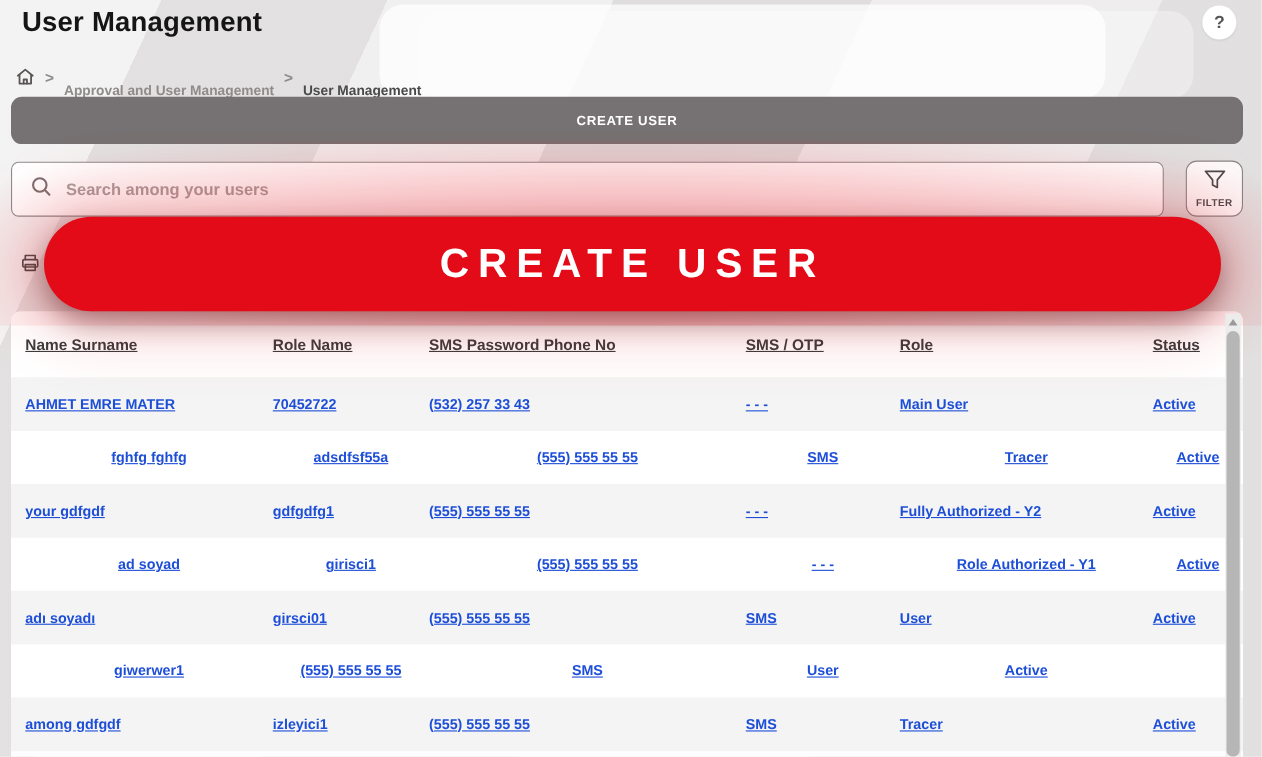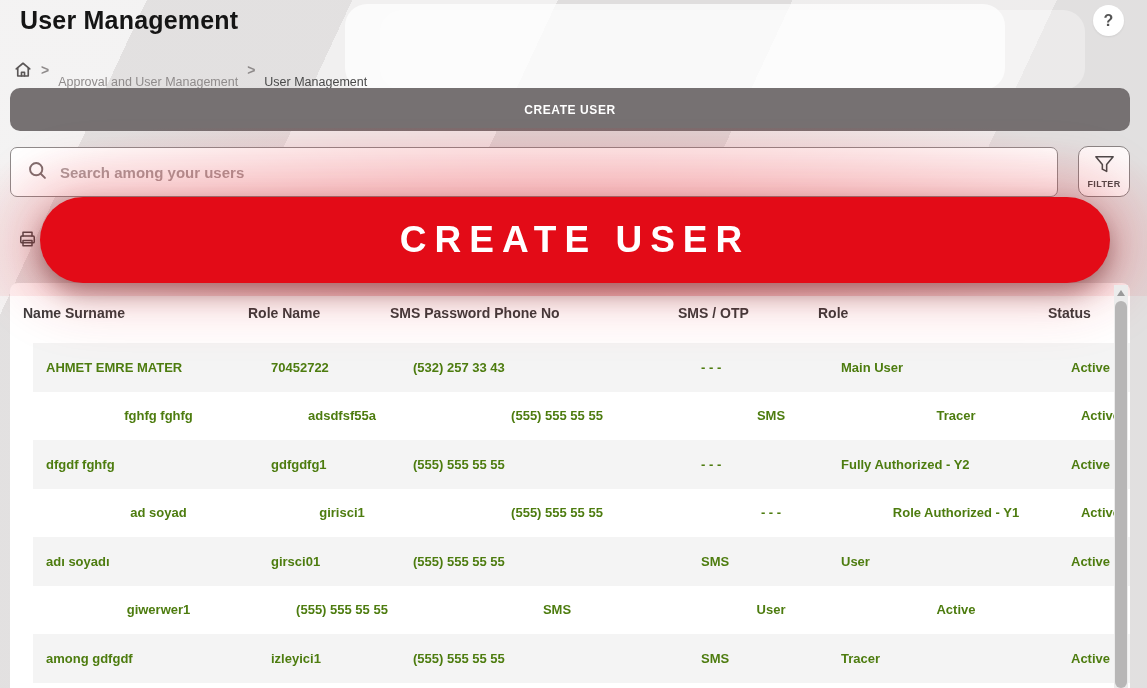--- a/index.html
+++ b/index.html
@@ -24,21 +24,21 @@
   .deco-card.one { left:345px; top:4px; width:660px; height:86px; background:rgba(255,255,255,0.72); }
   .deco-card.two { left:380px; top:10px; width:705px; height:80px; background:rgba(255,255,255,0.34); }
 
   .layer { position:absolute; z-index:1; }
 
   .page-title { left:20px; top:6px; font-size:25px; font-weight:800; color:#151515; letter-spacing:0.2px; }
 
   .breadcrumb { left:14px; top:50px; display:flex; align-items:center; gap:9px; }
   .breadcrumb svg { display:block; }
   .crumb-sep { color:#8f8b8b; font-size:14px; font-weight:700; }
-  .crumb { font-size:12.5px; font-weight:400; color:#8f8b8b;margin-top:25px; }
+  .crumb { font-size:12.5px; font-weight:700; color:#8f8b8b;margin-top:25px; }
   .crumb.current { color:#4a4a4a; }
 
   .help-btn {
     left:1093px; top:5px; width:31px; height:31px; border-radius:50%;
     background:#ffffff; display:flex; align-items:center; justify-content:center;
     font-size:16px; font-weight:700; color:#555; box-shadow:0 1px 2px rgba(0,0,0,0.08);
     cursor:pointer;
   }
 
   .create-user-bar {
@@ -88,24 +88,24 @@
     cursor:pointer;
   }
 
   .table-panel {
     left:10px; top:283px; width:1120px; height:405px;
     background:#ffffff; border-radius:8px 8px 0 0; overflow:hidden;
   }
   .thead, .trow {
     display:grid;
     grid-template-columns:225px 142px 288px 140px 230px 1fr;
-    padding-left:13px; align-items:center;
+    padding-left:13px; align-items:center;text-decoration:underline;
   }
   .thead { height:60px; color:#3c3c3c; font-size:14px; font-weight:700; }
-  .trow { height:48.5px; font-size:13px; font-weight:700; color:#4d7c0f; cursor:pointer;margin-left:23px; }
+  .trow { height:48.5px; font-size:13px; font-weight:700; color:#1d4ed8; cursor:pointer; }
   .trow.odd { background:#f4f4f4; }
   .trow.even { background:#ffffff;text-align:center; }
 
   .scrollbar {
     position:absolute; z-index:4; left:1114px; top:285px; width:14px; height:403px;
     background:#ececec;
   }
   .scroll-up {
     position:absolute; top:3px; left:2px; width:10px; height:10px; cursor:pointer;
   }
@@ -200,21 +200,21 @@
   </div>
   <div class="trow even">
     <span>fghfg fghfg</span>
     <span>adsdfsf55a</span>
     <span>(555) 555 55 55</span>
     <span>SMS</span>
     <span>Tracer</span>
     <span>Active</span>
   </div>
   <div class="trow odd">
-    <span>dfgdf fghfg</span>
+    <span>your gdfgdf</span>
     <span>gdfgdfg1</span>
     <span>(555) 555 55 55</span>
     <span>- - -</span>
     <span>Fully Authorized - Y2</span>
     <span>Active</span>
   </div>
   <div class="trow even">
     <span>ad soyad</span>
     <span>girisci1</span>
     <span>(555) 555 55 55</span>

